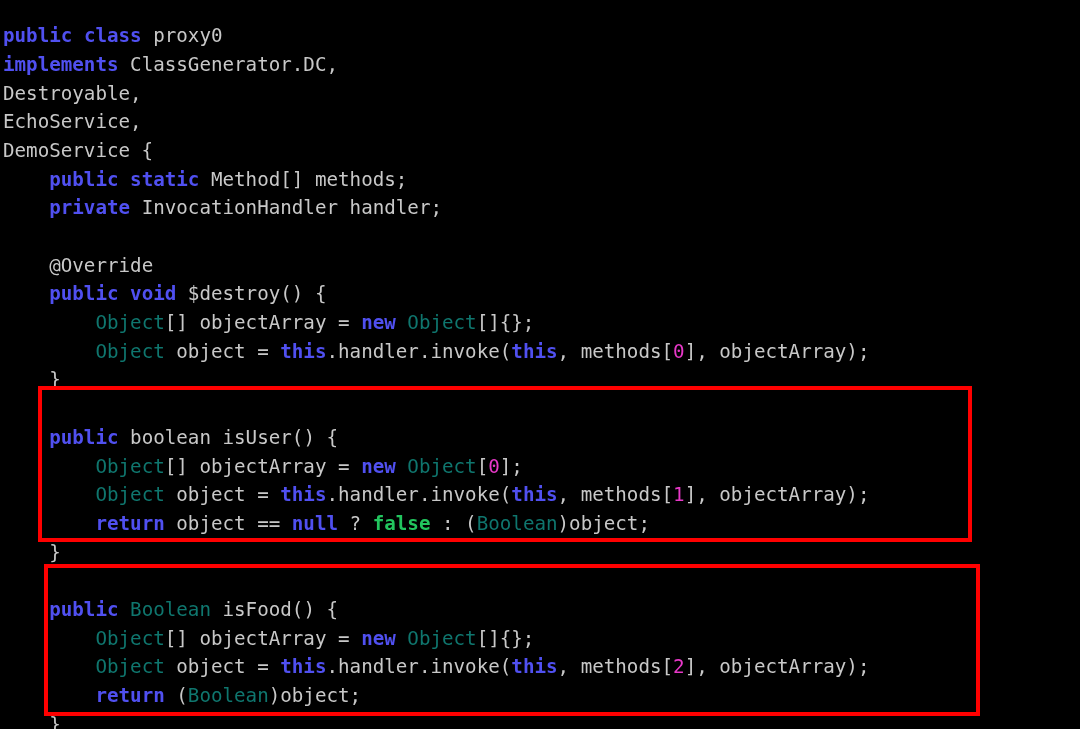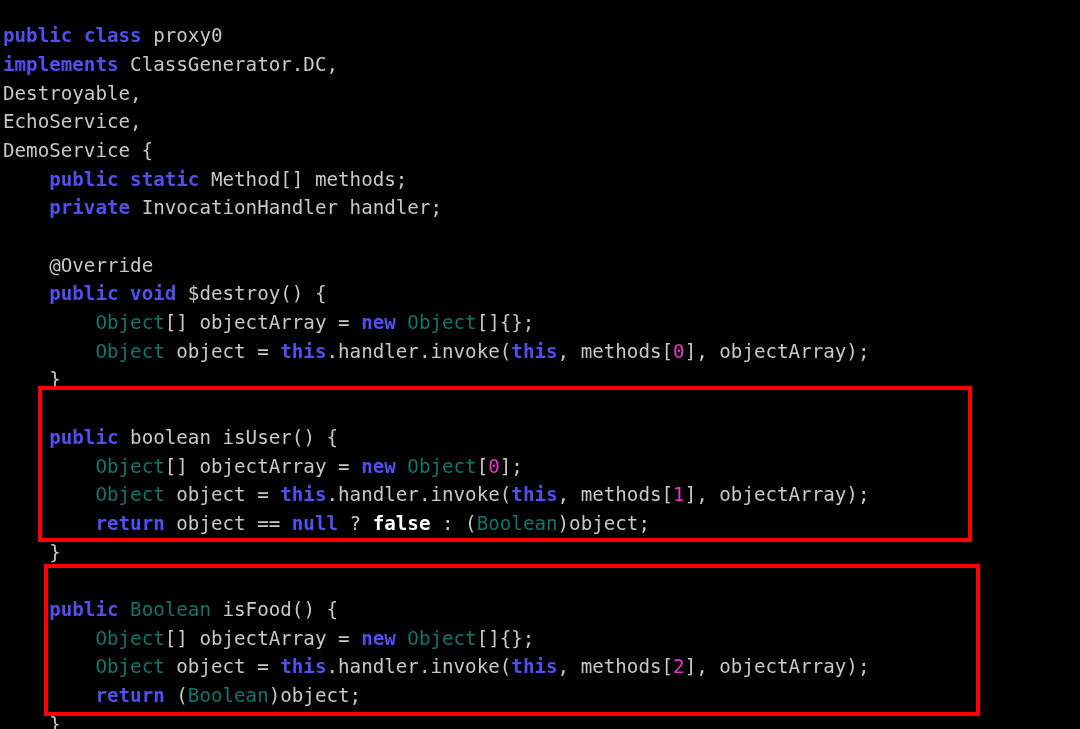--- a/index.html
+++ b/index.html
@@ -33,21 +33,21 @@
   }
   .ln {
     display: block;
     height: 28.7px;
     white-space: pre;
   }
   .tok { white-space: pre; }
   .t-plain   { color: #c8c8c8; }
   .t-keyword { color: #5050f0; font-weight: bold; }
   .t-type    { color: #0f766e; }
-  .t-literal { color: #ffffff; font-weight: bold; }
+  .t-literal { color: #22c55e; font-weight: bold; }
   .t-number  { color: #e838c8; }
 
   .hl-box {
     position: absolute;
     border: 4px solid #ff0000;
     box-sizing: border-box;
     pointer-events: none;
     background: transparent;
   }
   #hl-box-isuser {

